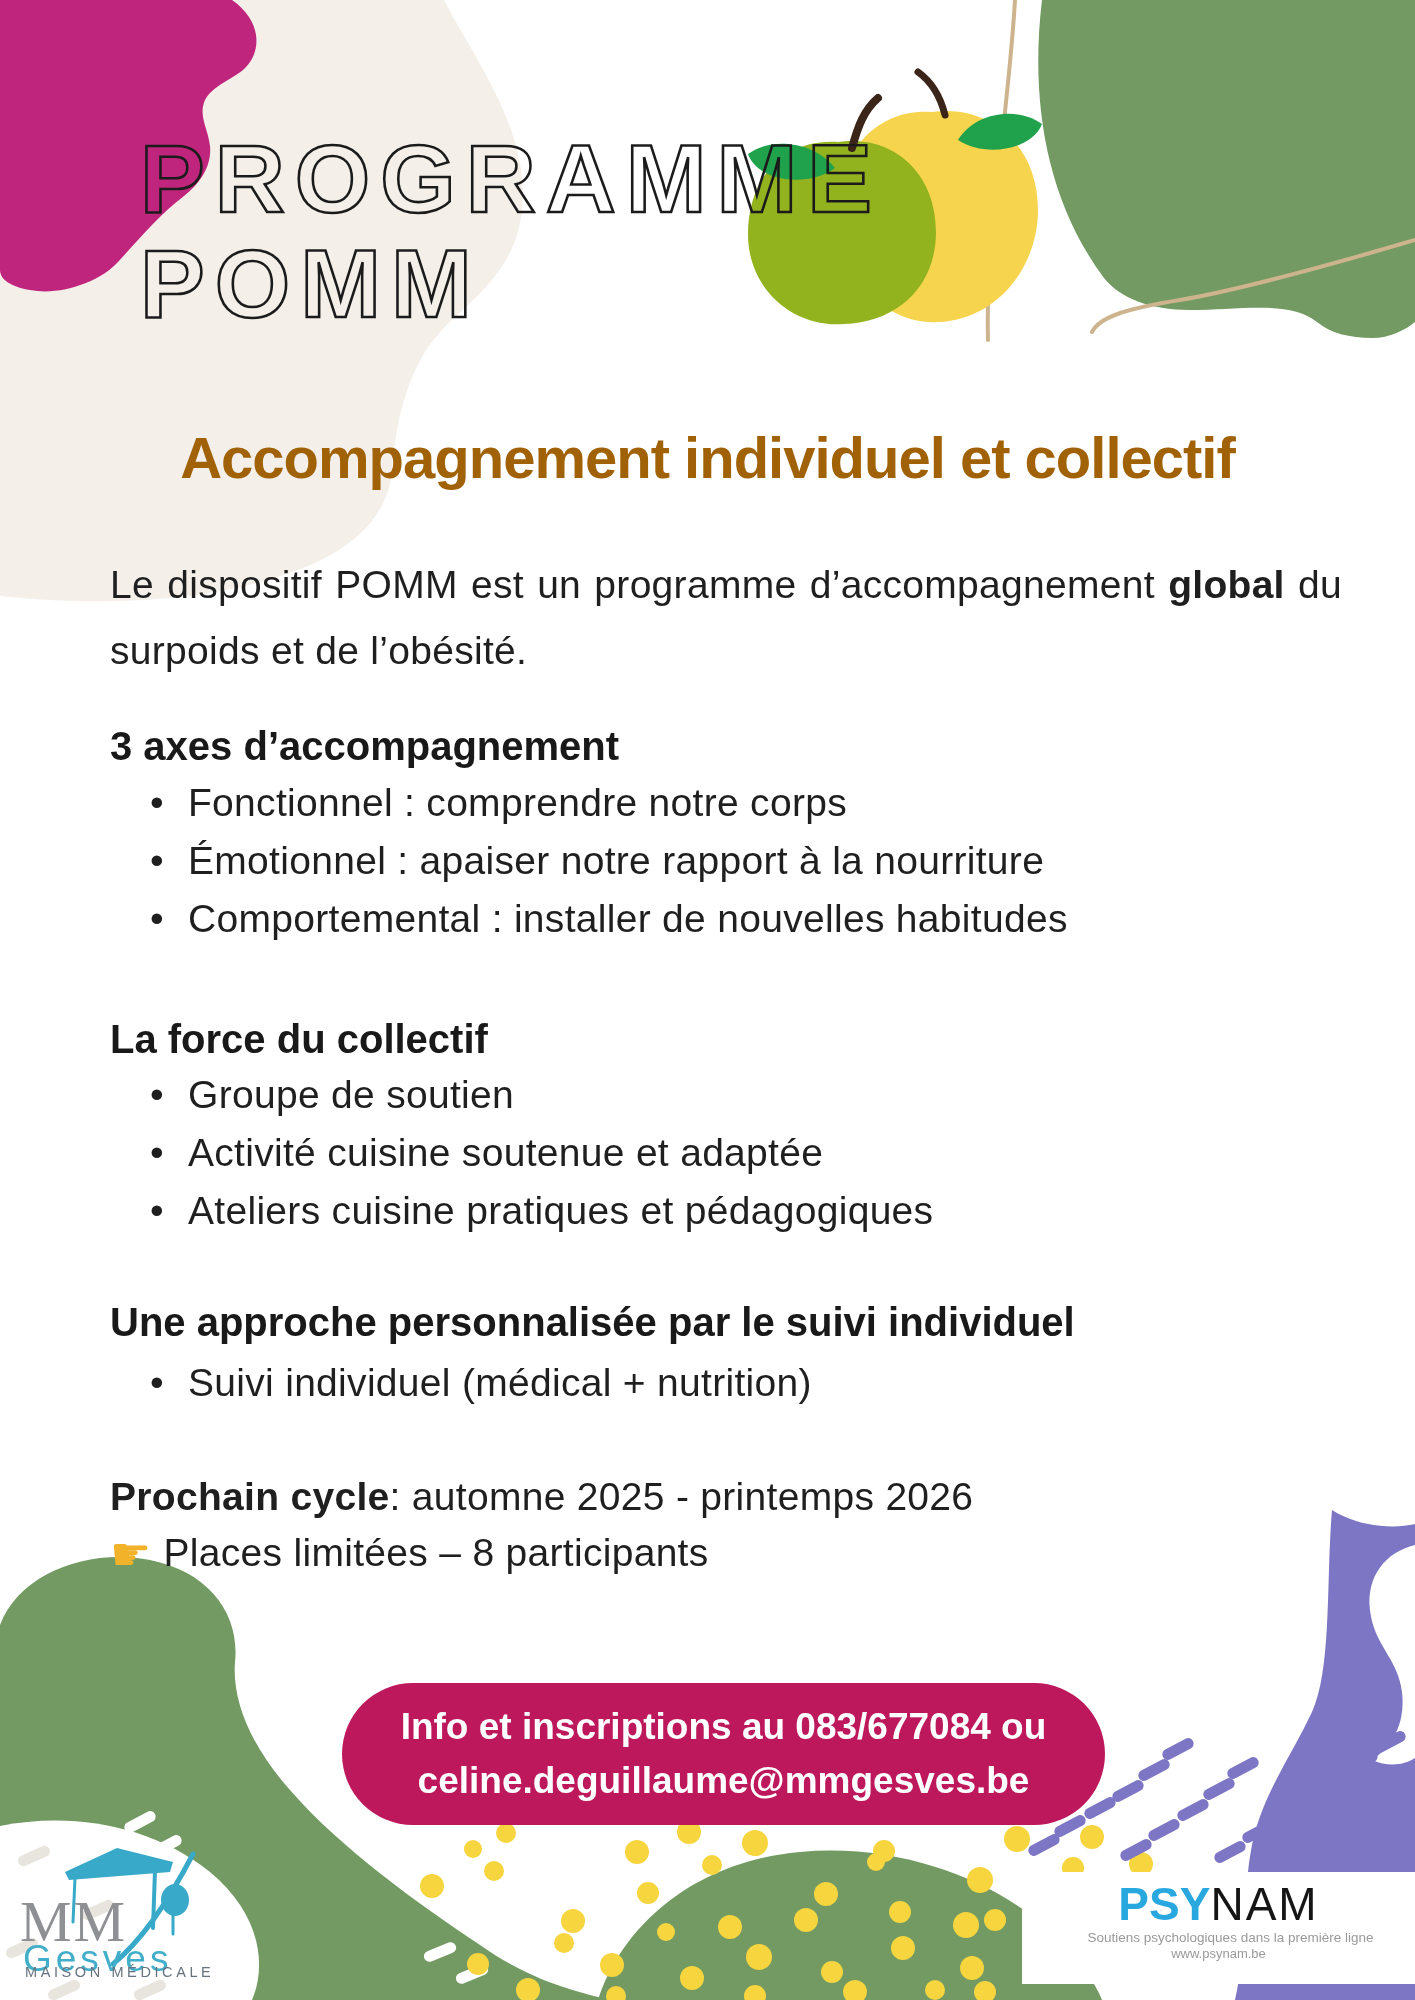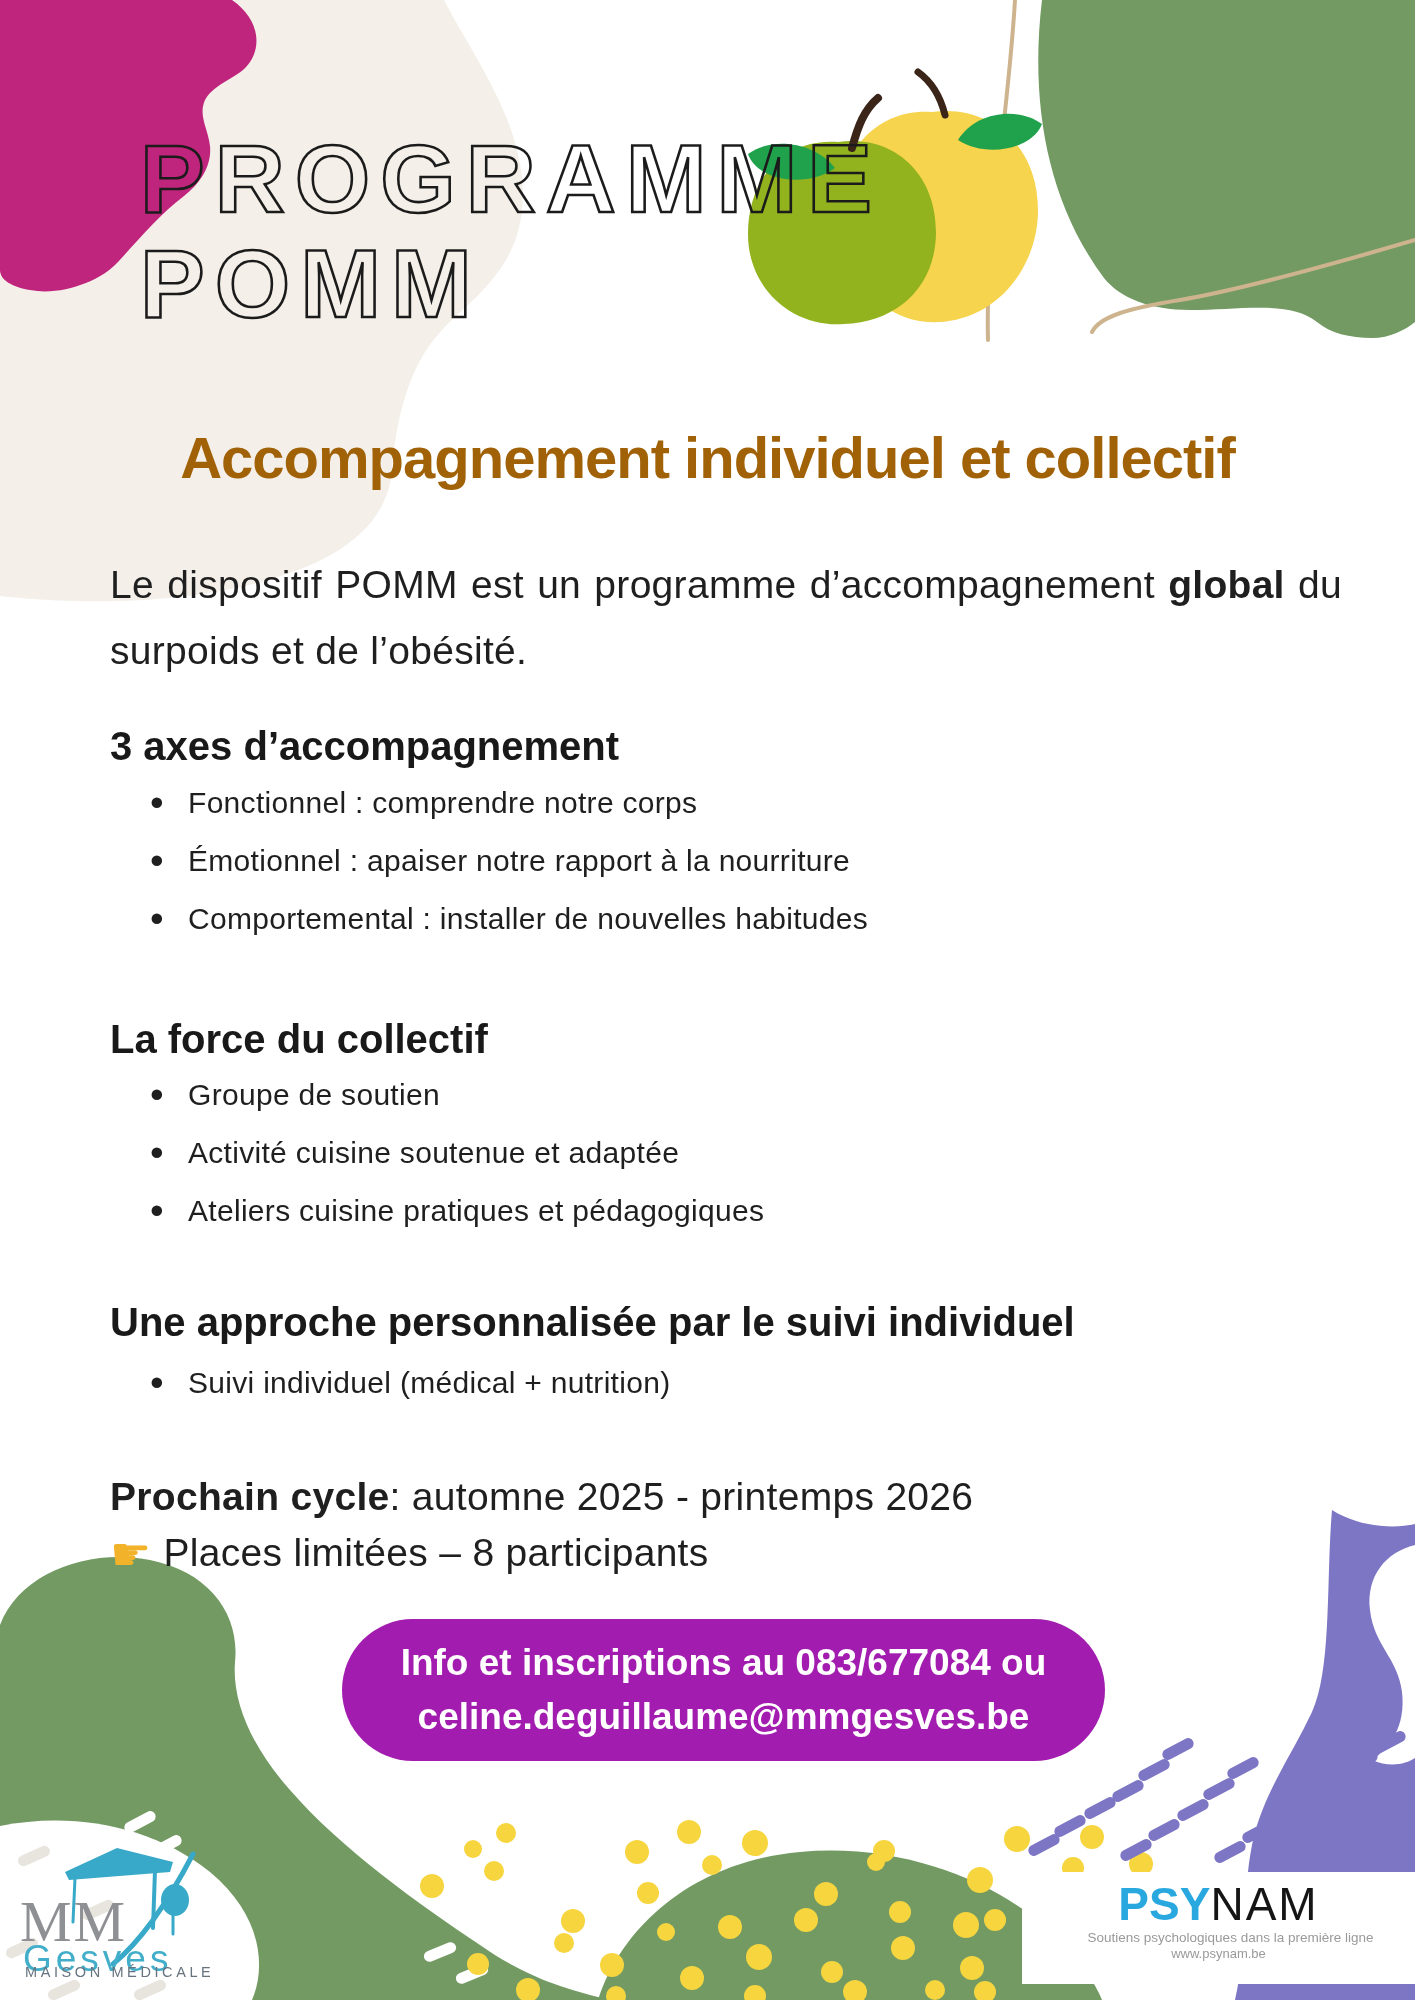--- a/index.html
+++ b/index.html
@@ -10,31 +10,31 @@
   .hdr{position:absolute;left:0;top:0;}
   .hdr text{font-family:"Liberation Sans","DejaVu Sans",sans-serif;font-weight:bold;
             font-size:97px;letter-spacing:10px;fill:none;stroke:#1b1b1b;stroke-width:2.6px;}
   .title{position:absolute;left:0;top:424px;width:1415px;margin:0;text-align:center;
          font-size:58px;font-weight:bold;letter-spacing:-1px;color:#a16207;}
   .intro{position:absolute;left:110px;top:552px;width:1232px;margin:0;font-size:39px;
          line-height:66px;text-align:justify;letter-spacing:.3px;}
   .intro b{font-weight:bold;}
   .sec-h{position:absolute;left:110px;margin:0;font-size:40px;font-weight:bold;color:#191919;}
   .h-axes{top:724px;} .h-force{top:1017px;} .h-appr{top:1300px;}
-  ul.blist{position:absolute;left:150px;margin:0;padding:0;list-style:none;font-size:30px;letter-spacing:.3px;}
+  ul.blist{position:absolute;left:150px;margin:0;padding:0;list-style:none;font-size:39px;letter-spacing:.3px;}
   ul.blist li{position:relative;margin:0;padding:0 0 0 38px;line-height:58px;}
   ul.blist li::before{content:'•';position:absolute;left:0;top:0;font-size:39px;}
   .ul1{top:774px;} .ul2{top:1066px;} .ul3{top:1354px;}
   .cycle{position:absolute;left:110px;top:1475px;margin:0;font-size:39px;letter-spacing:.3px;}
   .cycle b{font-weight:bold;}
   .places{position:absolute;left:110px;top:1527px;margin:0;font-size:39px;letter-spacing:.3px;}
   .places .pt-icon{font-family:"DejaVu Sans",sans-serif;color:#f2b32a;font-size:46px;
                    margin-right:12px;vertical-align:-4px;}
-  .pill{position:absolute;left:342px;top:1619px;width:763px;height:142px;border-radius:72px;
-        background:#a21caf;color:#ffffff;text-align:center;font-weight:bold;font-size:37px;
+  .pill{position:absolute;left:342px;top:1683px;width:763px;height:142px;border-radius:72px;
+        background:#be185d;color:#ffffff;text-align:center;font-weight:bold;font-size:37px;
         line-height:54px;padding-top:0;display:flex;flex-direction:column;justify-content:center;}
   .mmlogo{position:absolute;left:0;top:1840px;width:260px;height:160px;}
   .mm-house{position:absolute;left:55px;top:2px;}
   .mm-mm{position:absolute;left:20px;top:48px;font-size:58px;color:#8f9093;letter-spacing:2px;font-family:Liberation Serif, serif;}
   .mm-name{position:absolute;left:23px;top:98px;font-size:37px;color:#43aeca;letter-spacing:4px;}
   .mm-sub{position:absolute;left:25px;top:124px;font-size:14.5px;color:#66737f;letter-spacing:3.6px;}
   .psynam{position:absolute;left:1022px;top:1872px;width:393px;height:112px;background:#ffffff;
           text-align:center;}
   .psy-line{margin-top:8px;font-size:46px;line-height:48px;}
   .psy-psy{font-weight:bold;color:#29a8e0;}

